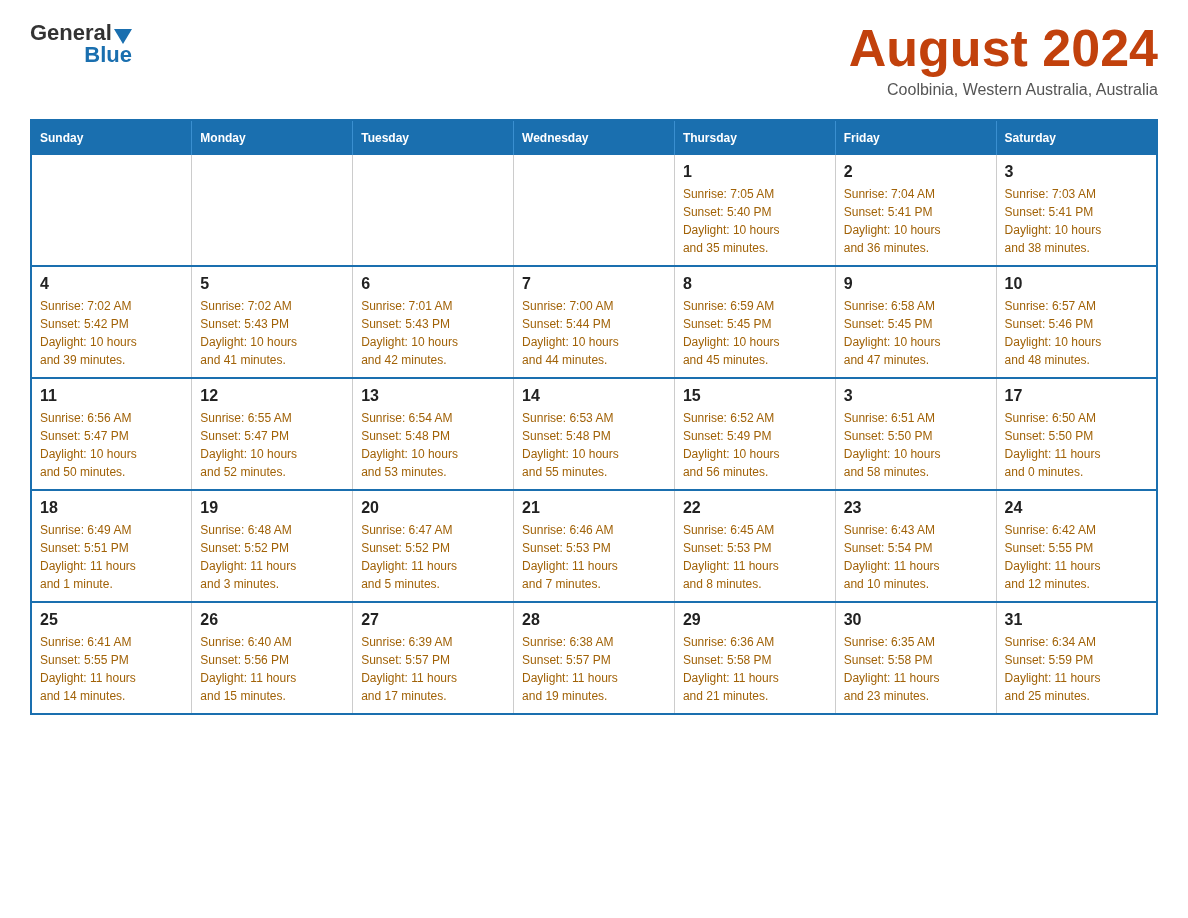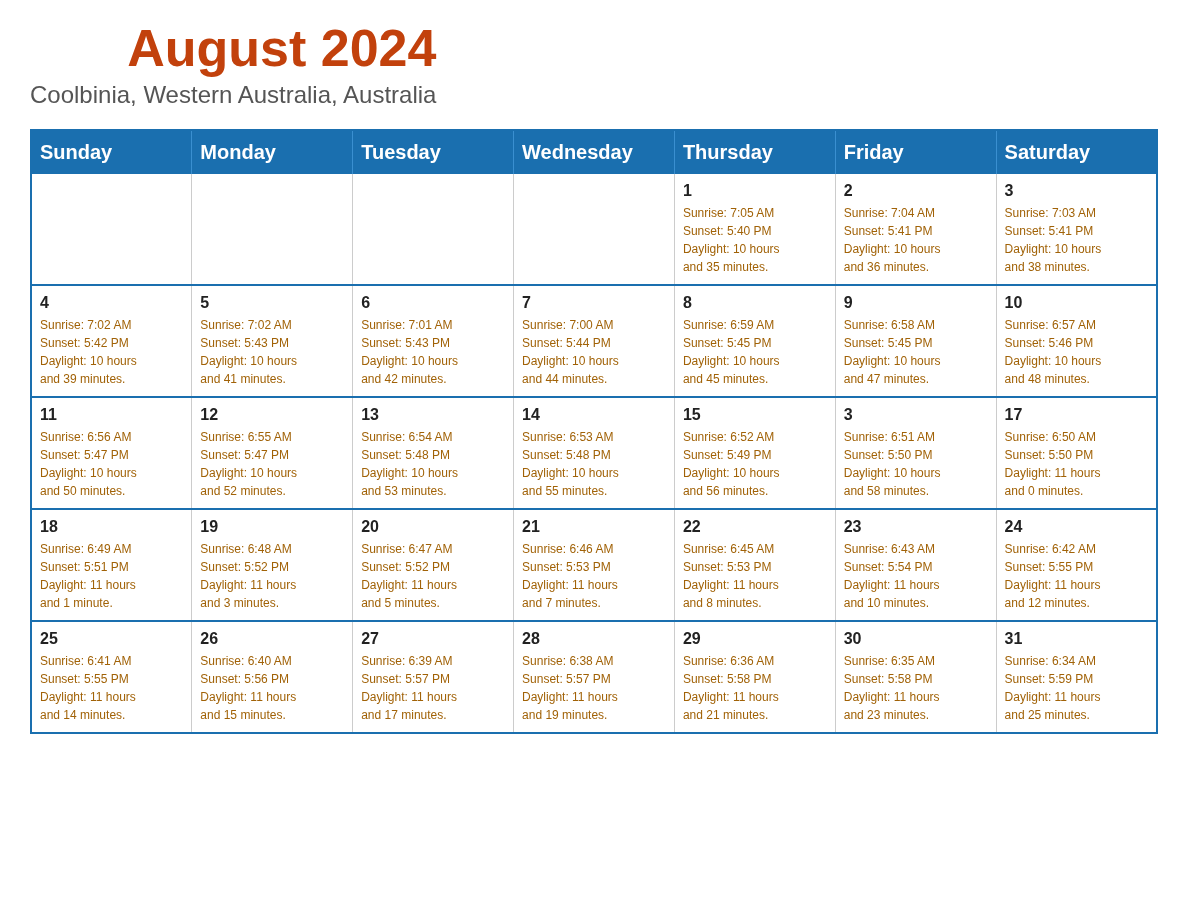--- a/index.html
+++ b/index.html
@@ -34,33 +34,33 @@
     .title-block {
       text-align: right;
     }
     .month-title {
       font-size: 52px;
       font-weight: bold;
       color: #c2410c;
       line-height: 1.1;
     }
     .location-subtitle {
-      font-size: 24px;
+      font-size: 16px;
       color: #555;
       margin-top: 4px;
     }
     table {
       width: 100%;
       border-collapse: collapse;
       border: 2px solid #1a6faf;
     }
     thead tr th {
       background-color: #1a6faf;
       color: #fff;
-      font-size: 20px;
+      font-size: 12px;
       font-weight: bold;
       padding: 10px 8px;
       text-align: left;
       border-right: 1px solid #3a8fd0;
     }
     thead tr th:last-child {
       border-right: none;
       margin-left: 13px;
     }
     tbody tr td {
@@ -92,20 +92,29 @@
       line-height: 1.5;
     }
     .empty-cell {
       background: #fff;
     }
   </style>
 </head>
 <body>
 
 <div class="header">
+  <div class="logo">
+    <div style="display:flex; flex-direction:column; align-items:flex-end;">
+      <div style="display:flex; align-items:center; gap:2px;">
+        <span class="logo-text-general">General</span>
+        <div style="width:0;height:0;border-left:9px solid transparent;border-right:9px solid transparent;border-top:15px solid #1a6faf;margin-top:6px;"></div>
+      </div>
+      <span class="logo-text-blue" style="margin-top:-4px; margin-left: 2px;">Blue</span>
+    </div>
+  </div>
   <div class="title-block">
     <div class="month-title">August 2024</div>
     <div class="location-subtitle">Coolbinia, Western Australia, Australia</div>
   </div>
 </div>
 
 <table>
   <thead>
     <tr>
 

